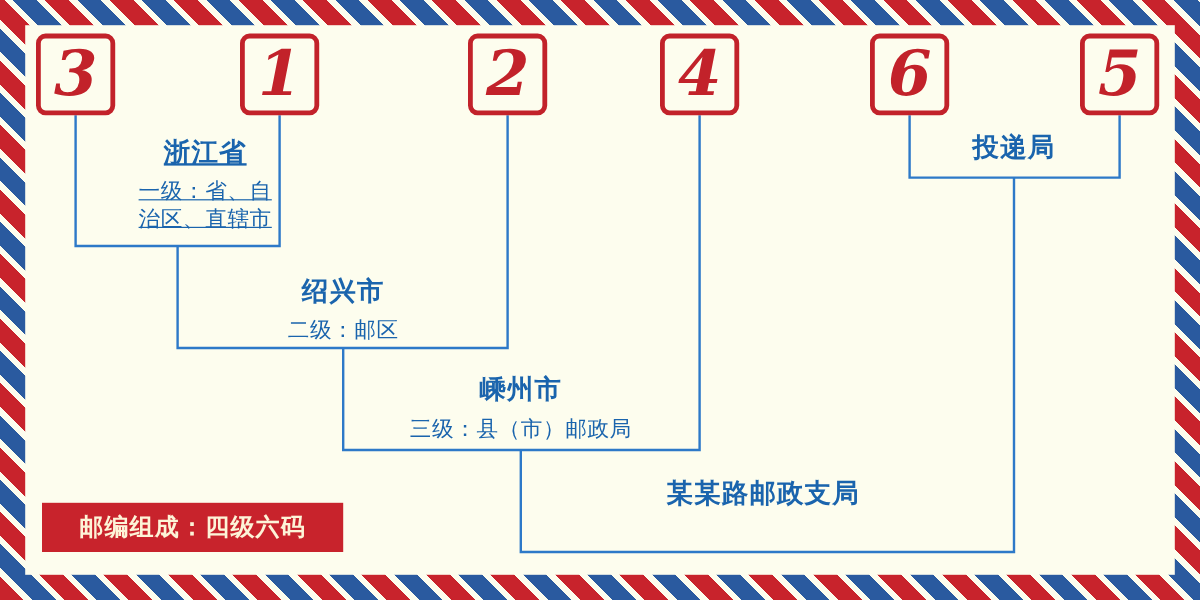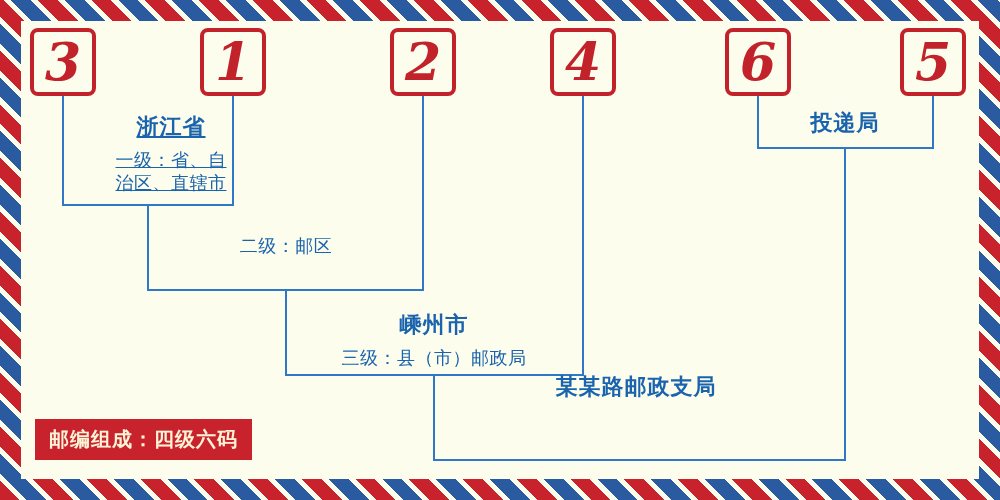--- a/index.html
+++ b/index.html
@@ -53,29 +53,29 @@
     color:#1a64ad;
   }
   .lv-name { font-size:22px; font-weight:bold; letter-spacing:1px; }
   .lv-name.normal { font-weight:bold; }
   .lv-desc { font-size:18px; margin-top:7px; line-height:1.25; letter-spacing:0.5px;text-align:center; }
 
   .blk1 { left:76px;  top:112px; width:190px;text-decoration:underline; }
   .blk1 .lv-desc { width:118px; margin-left:auto; margin-right:auto; }
   .blk2 { left:196px; top:228px; width:180px; }
   .blk3 { left:319px; top:310px; width:230px; }
-  .blk4 { left:516px; top:372px; width:240px; }
+  .blk4 { left:516px; top:396px; width:240px; }
   .blk5 { left:785px; top:108px; width:120px; }
 
   .footer-badge {
     position:absolute; left:35px; top:419px;
     background:#c8232c; color:#fdf4d8;
     font-size:20px; font-weight:bold;
     letter-spacing:1px;
-    padding:7px 14px;
+    padding:7px 31px;
   }
 </style>
 </head>
 <body>
 
 <div class="canvas">
   <div class="inner"></div>
 
   <svg class="connectors" viewBox="0 0 1000 500">
     <path d="M63 96 V205 H233 V96"></path>
@@ -103,20 +103,21 @@
   <div class="digit-box bx6">
     <span class="digit">5</span>
   </div>
 
   <div class="label-block blk1">
     <div class="lv-name">浙江省</div>
     <div class="lv-desc">一级：省、自治区、直辖市</div>
   </div>
 
   <div class="label-block blk2">
+    <div class="lv-name">绍兴市</div>
     <div class="lv-desc">二级：邮区</div>
   </div>
 
   <div class="label-block blk3">
     <div class="lv-name">嵊州市</div>
     <div class="lv-desc">三级：县（市）邮政局</div>
   </div>
 
   <div class="label-block blk4">
     <div class="lv-name">某某路邮政支局</div>

